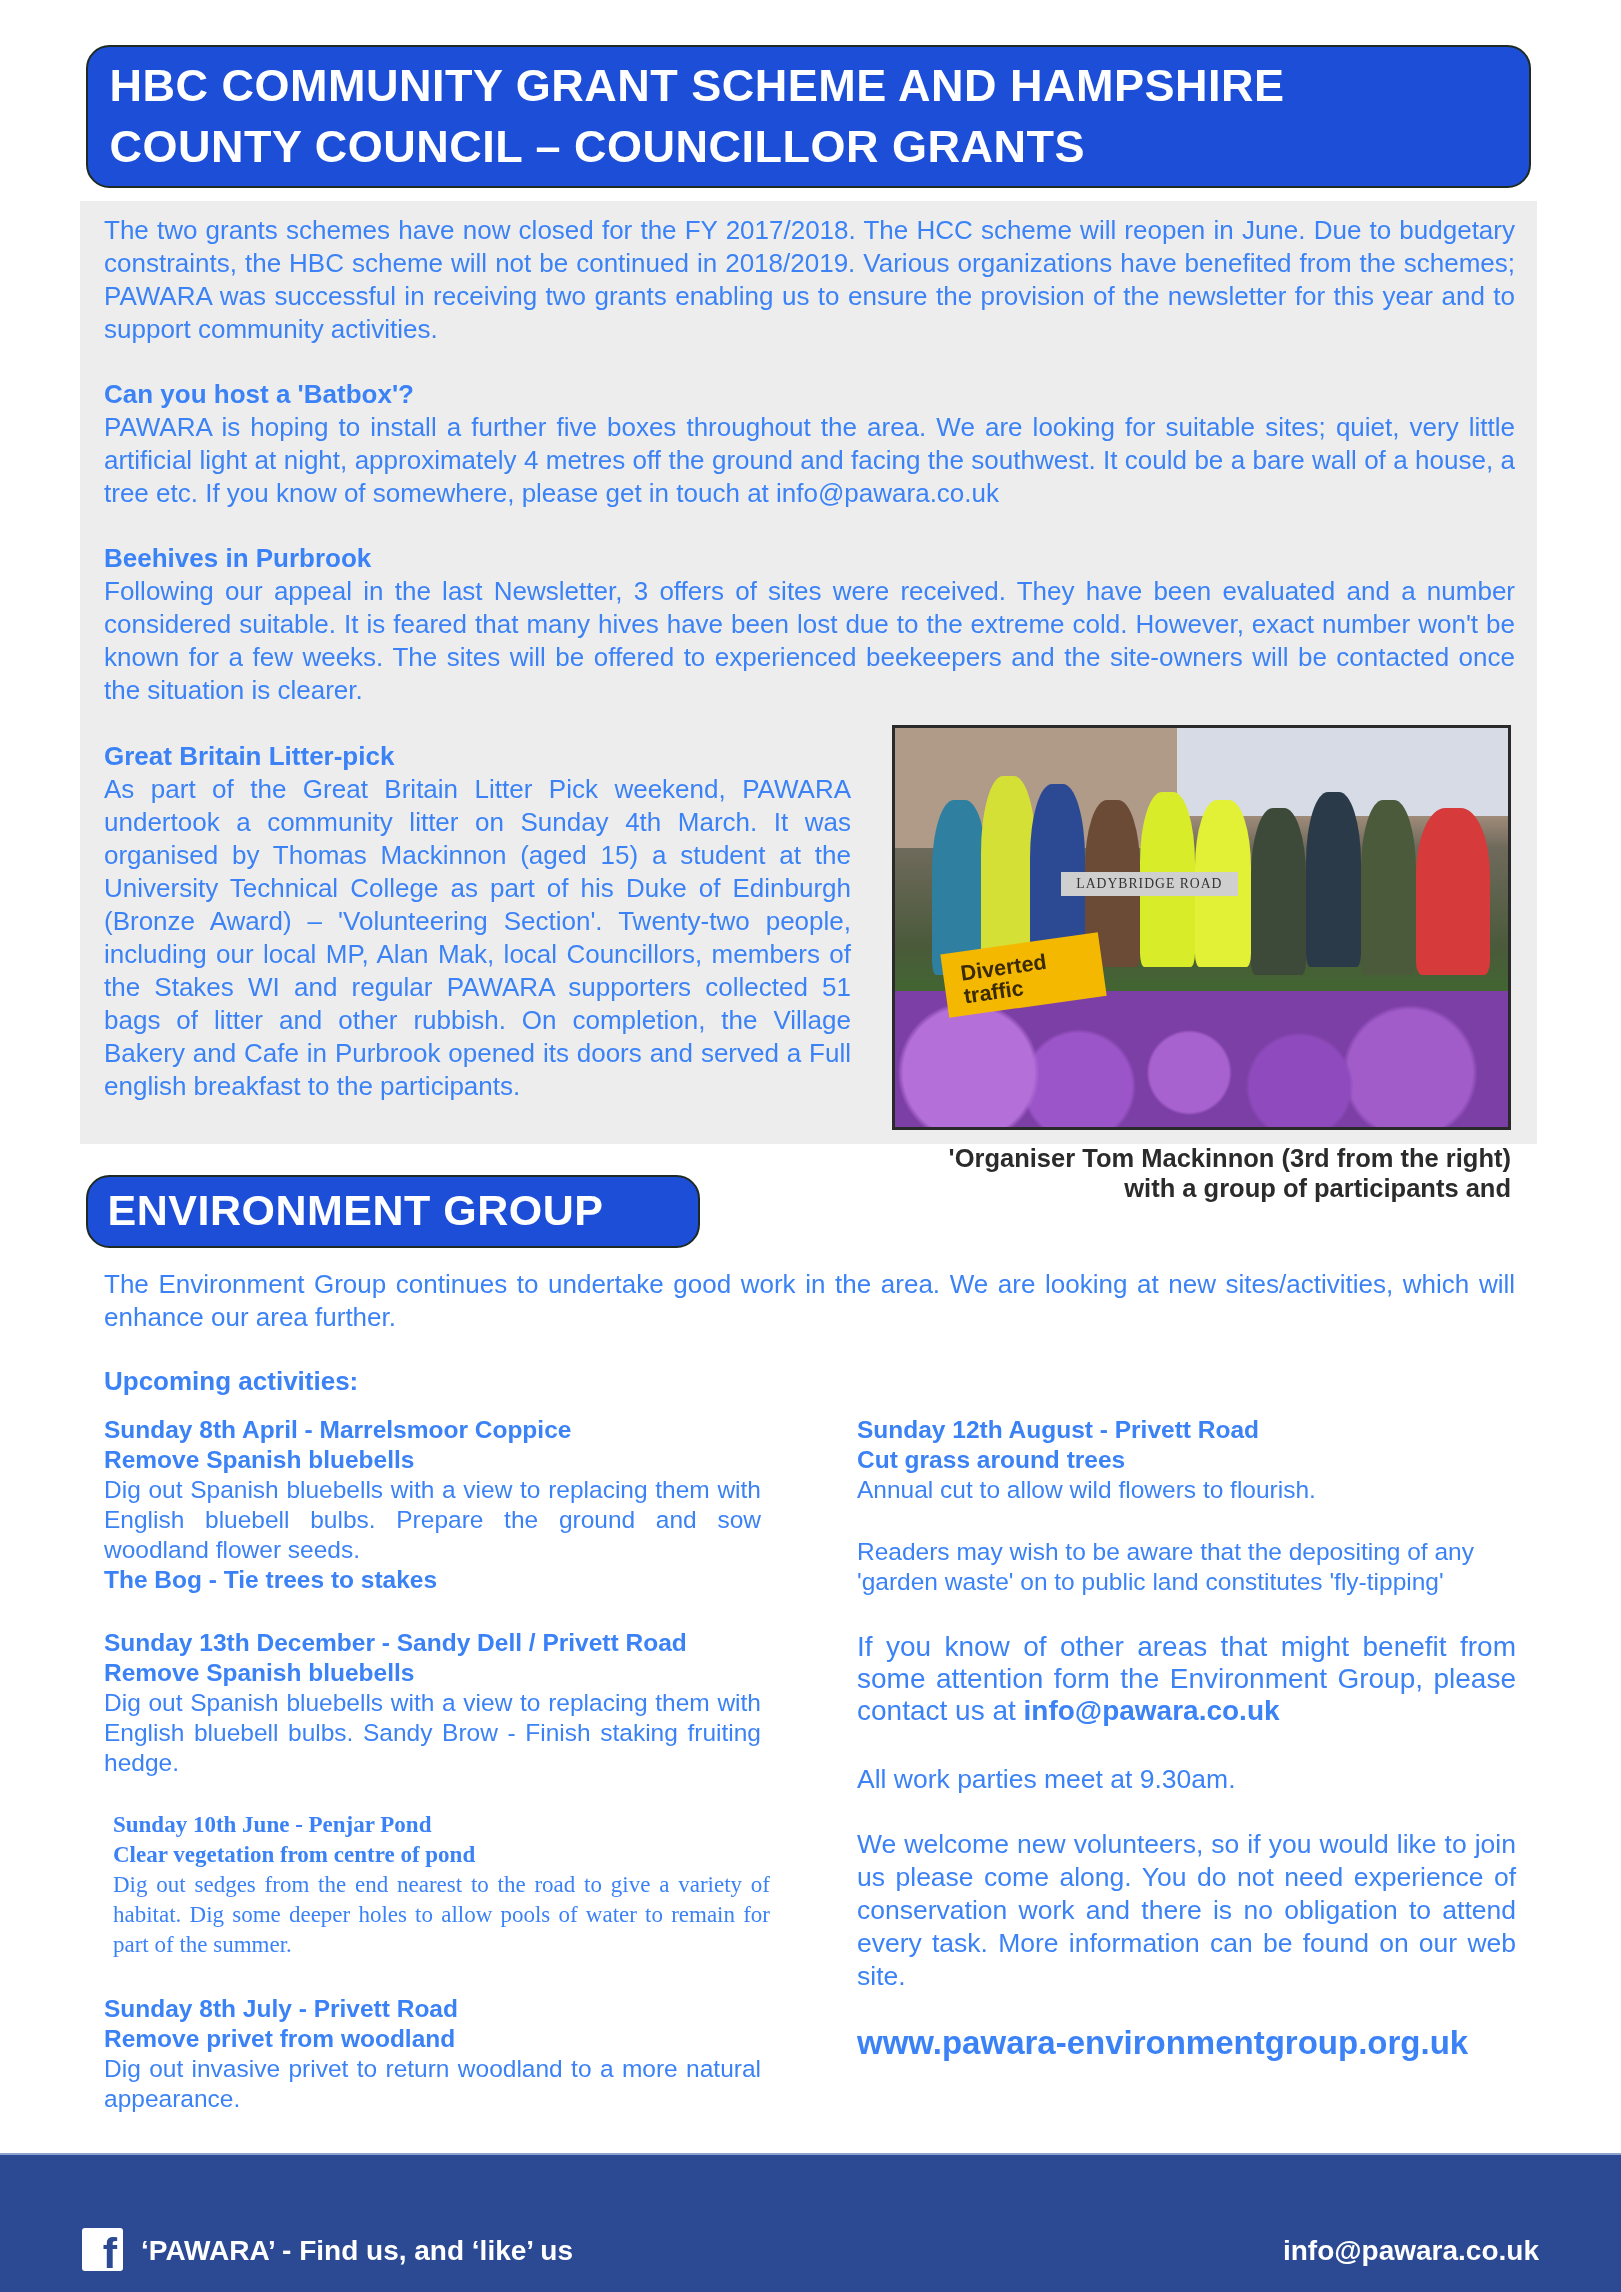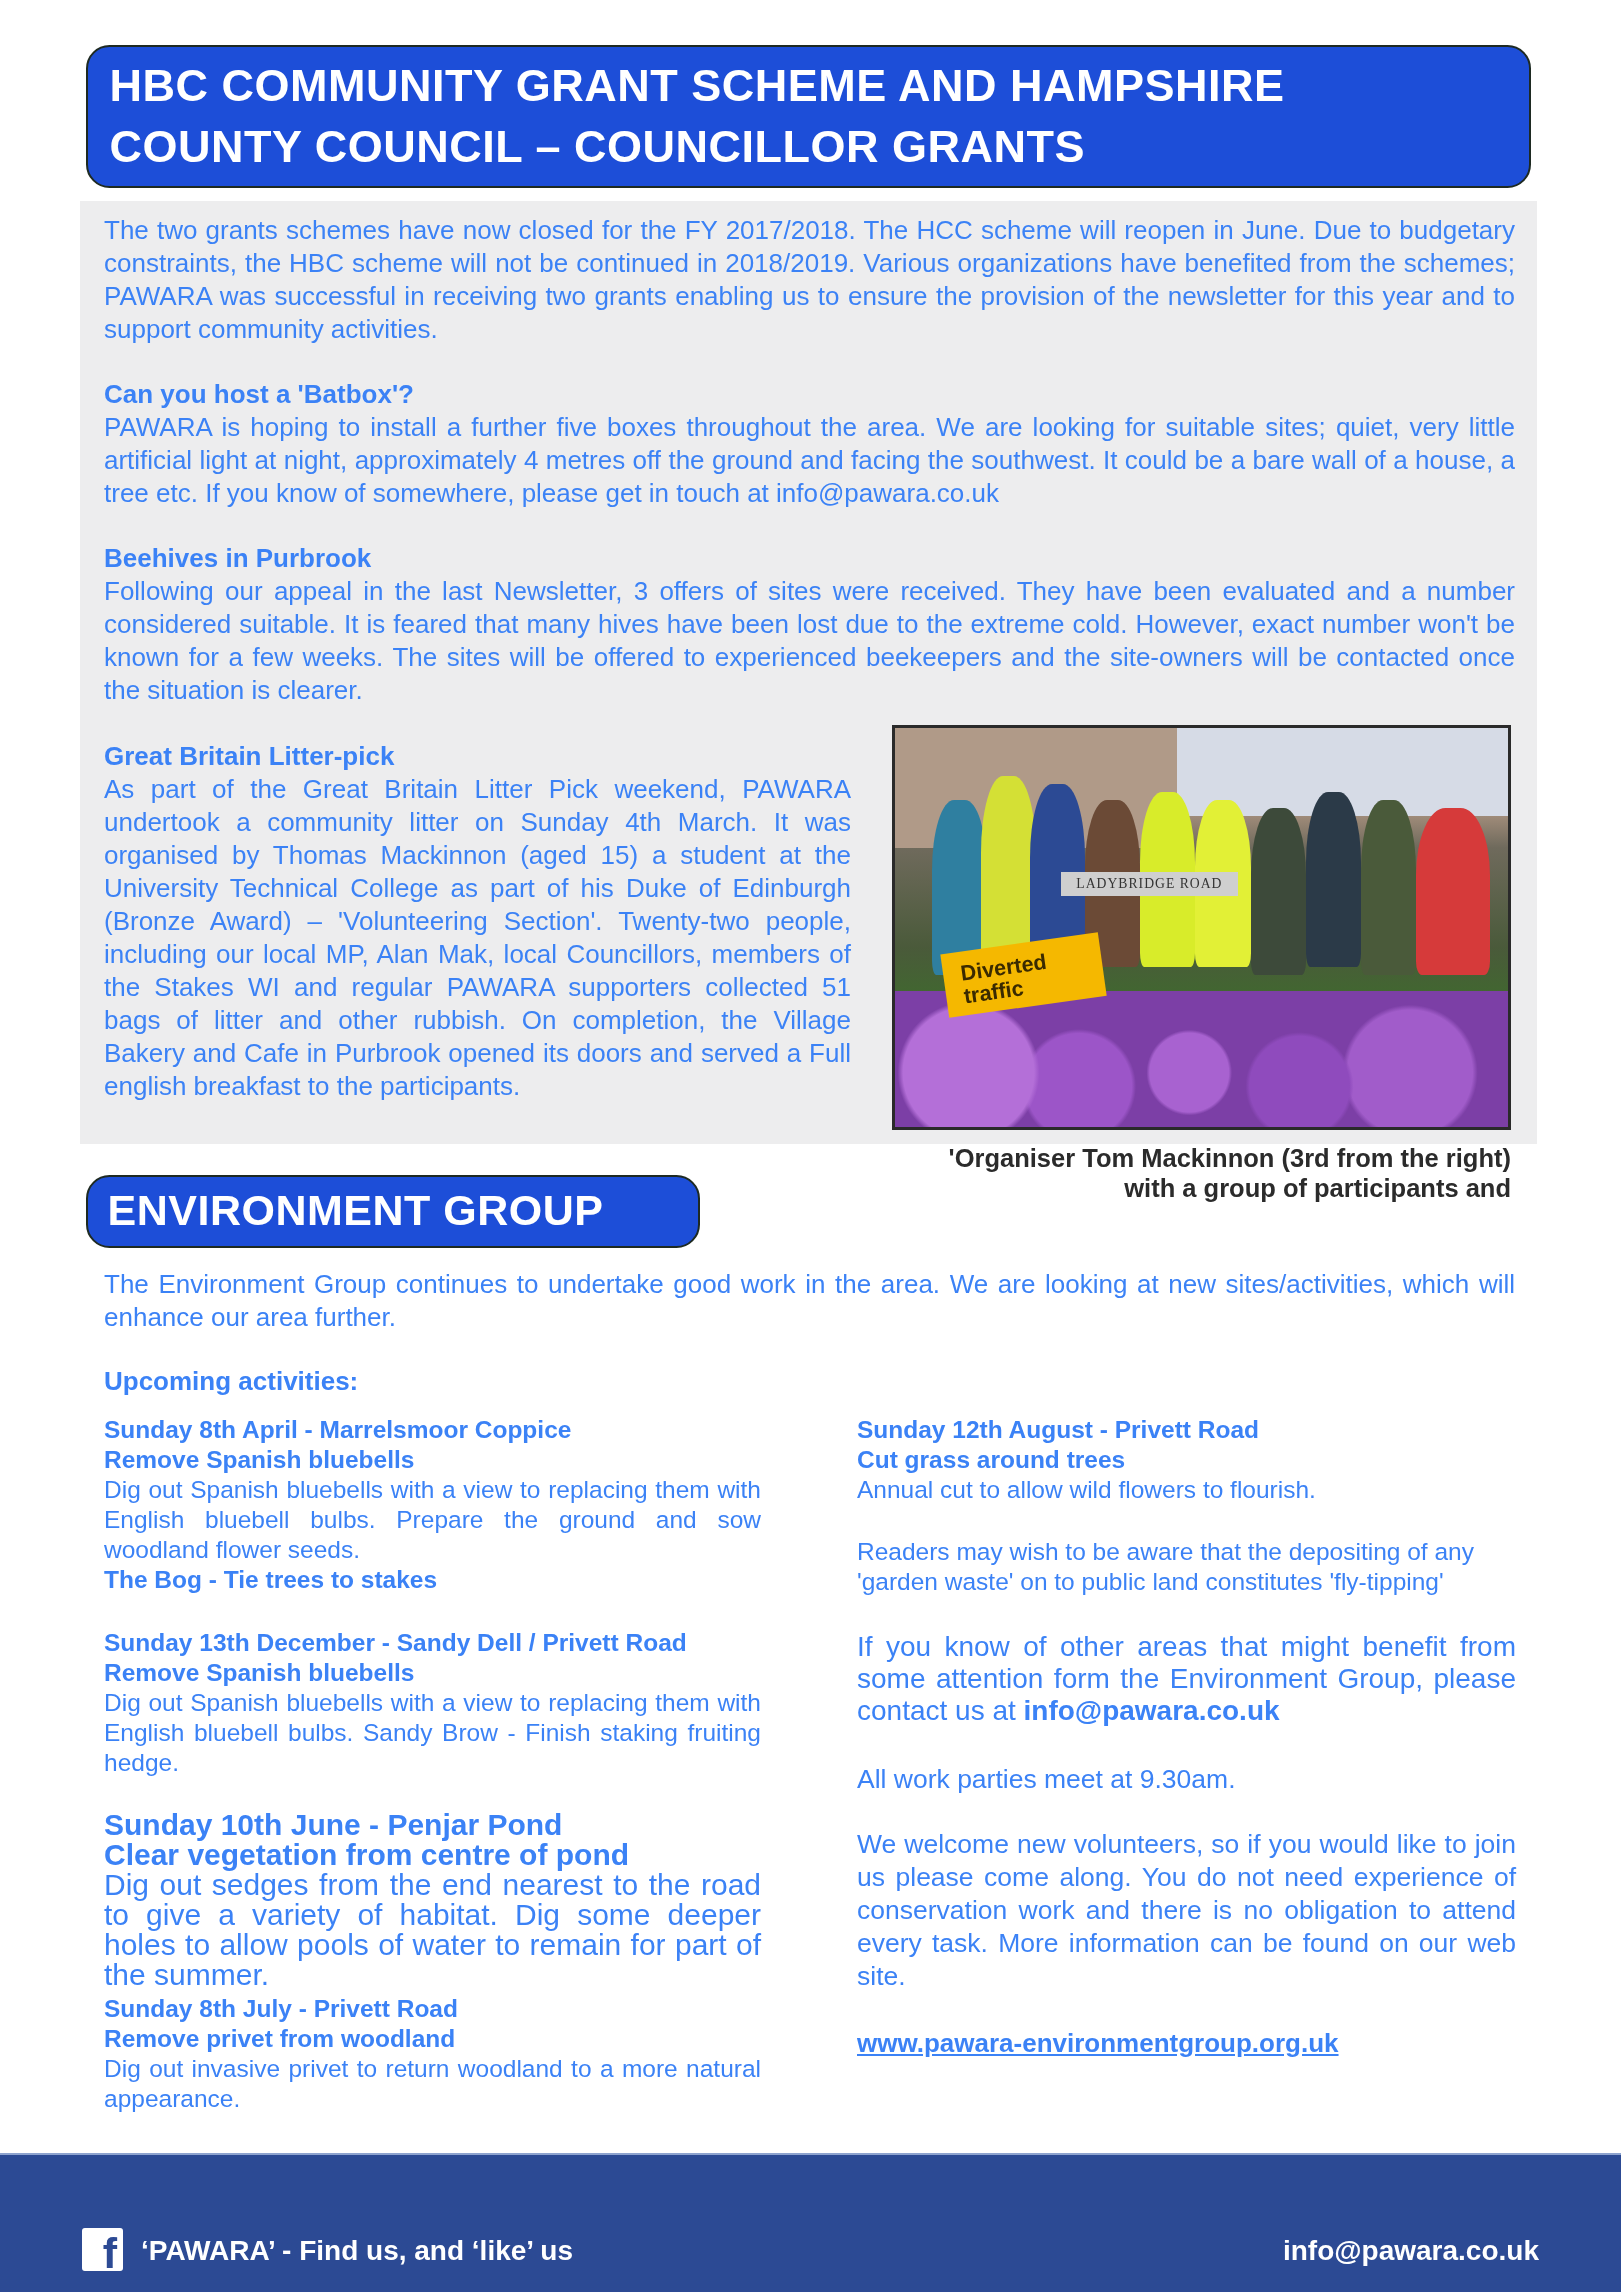--- a/index.html
+++ b/index.html
@@ -175,21 +175,21 @@
   <span>Dig out Spanish bluebells with a view to replacing them with English bluebell bulbs.  Prepare the ground and sow woodland flower seeds.</span>
   <span class="h">The Bog - Tie trees to stakes</span>
 </div>
 
 <div class="p" style="left:104px; top:1628px; width:657px; font-size:24.5px; line-height:30px;">
   <span class="h">Sunday 13th December - Sandy Dell / Privett Road</span>
   <span class="h">Remove Spanish bluebells</span>
   <span>Dig out Spanish bluebells with a view to replacing them with English bluebell bulbs.  Sandy Brow - Finish staking fruiting hedge.</span>
 </div>
 
-<div class="p" style="left:104px; top:1810px; width:657px; font-size:30px; line-height:30px;">
+<div class="p" style="left:113px; top:1810px; width:657px; font-size:23px; line-height:30px;font-family:Liberation Serif, serif;">
   <span class="h">Sunday 10th June - Penjar Pond</span>
   <span class="h">Clear vegetation from centre of pond</span>
   <span>Dig out sedges from the end nearest to the road to give a variety of habitat.  Dig some deeper holes to allow pools of water to remain for part of the summer.</span>
 </div>
 
 <div class="p" style="left:104px; top:1994px; width:657px; font-size:24.5px; line-height:30px;">
   <span class="h">Sunday 8th July - Privett Road</span>
   <span class="h">Remove privet from woodland</span>
   <span>Dig out invasive privet to return woodland to a more natural appearance.</span>
 </div>
@@ -210,21 +210,21 @@
 </div>
 
 <div class="p" style="left:857px; top:1763px; width:659px; font-size:26.5px; line-height:32px;">
   <span>All work parties meet at 9.30am.</span>
 </div>
 
 <div class="p" style="left:857px; top:1828px; width:659px; font-size:26.5px; line-height:33px;">
   <span>We welcome new volunteers, so if you would like to join us please come along.   You do not need experience of conservation work and there is no obligation to attend every task.   More information can be found on our web site.</span>
 </div>
 
-<div class="p" style="left:857px; top:2027px; width:659px; font-size:26px; line-height:32px; font-weight:bold;text-decoration:underline;">
+<div class="p" style="left:857px; top:2027px; width:659px; font-size:33px; line-height:32px; font-weight:bold;">
   <span>www.pawara-environmentgroup.org.uk</span>
 </div>
 
 <div class="footer">
   <div class="fb-icon">f</div>
   <div class="footer-social">‘PAWARA’ - Find us, and ‘like’ us</div>
   <div class="footer-email">info@pawara.co.uk</div>
 </div>
 
 

